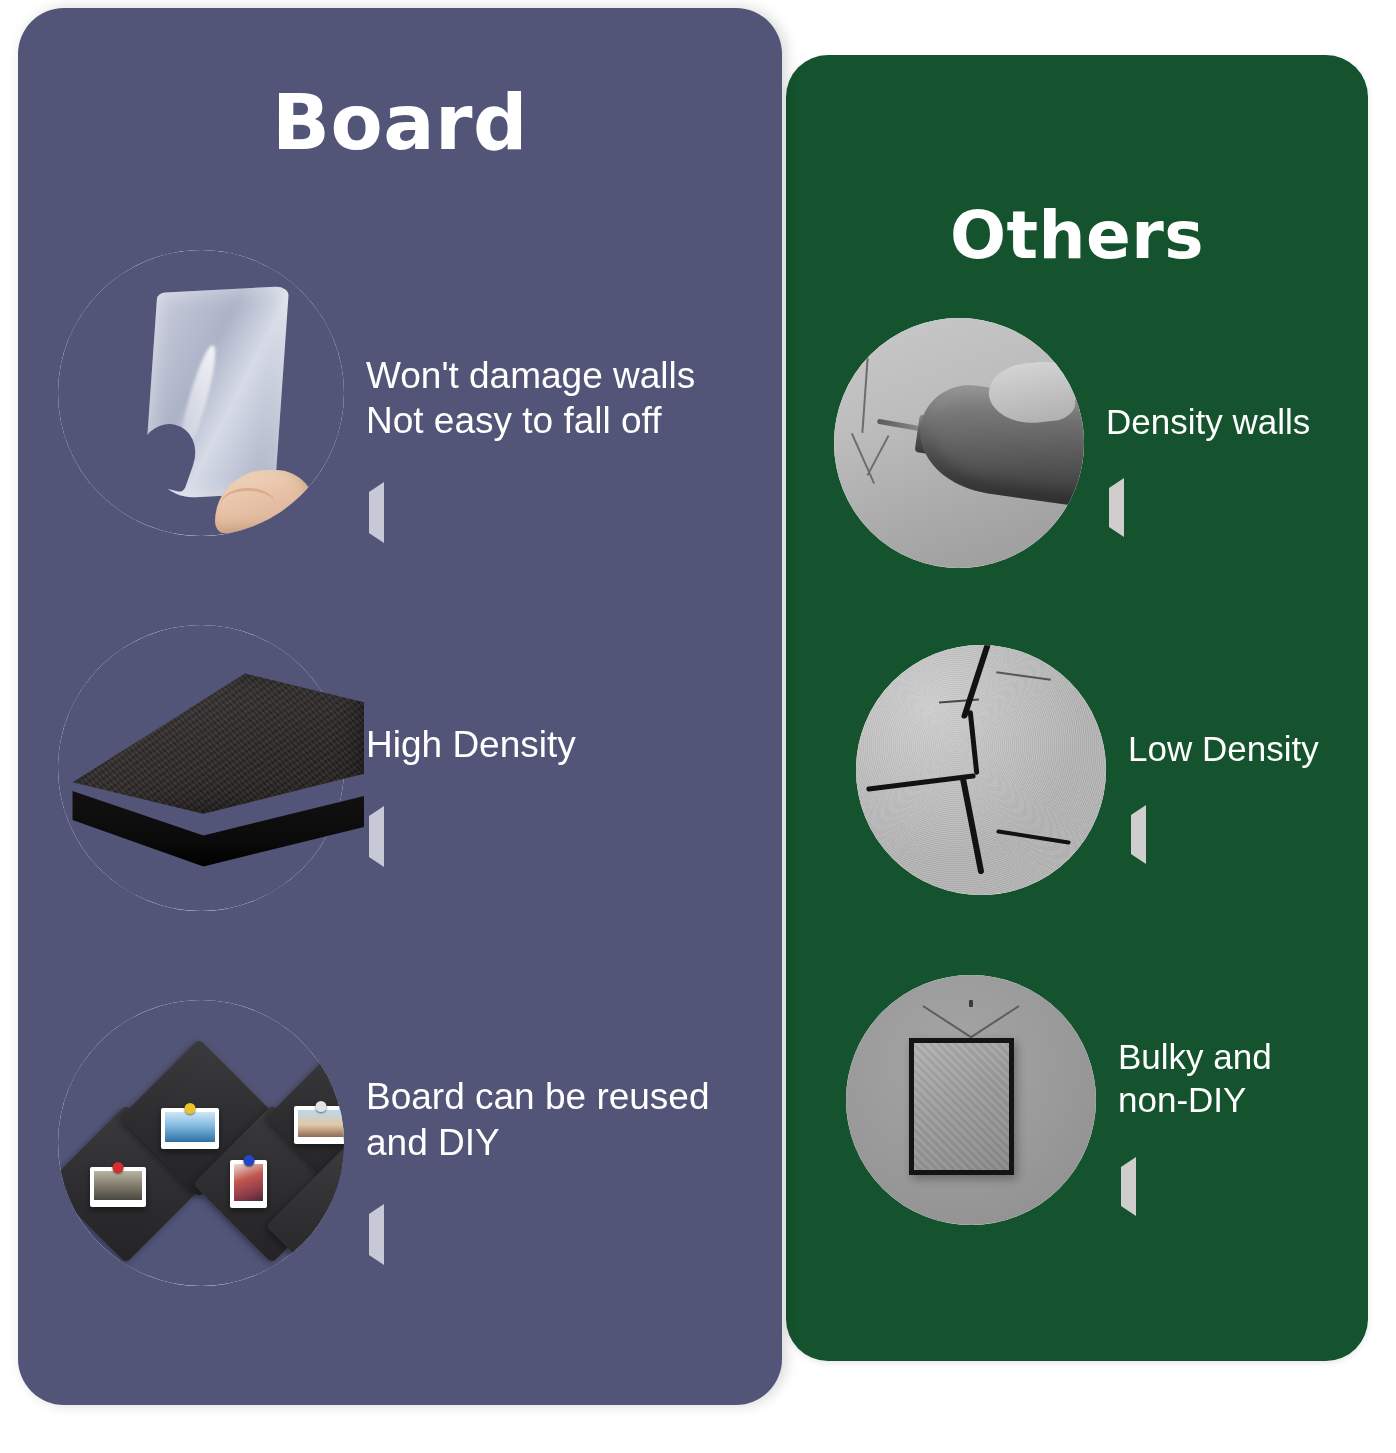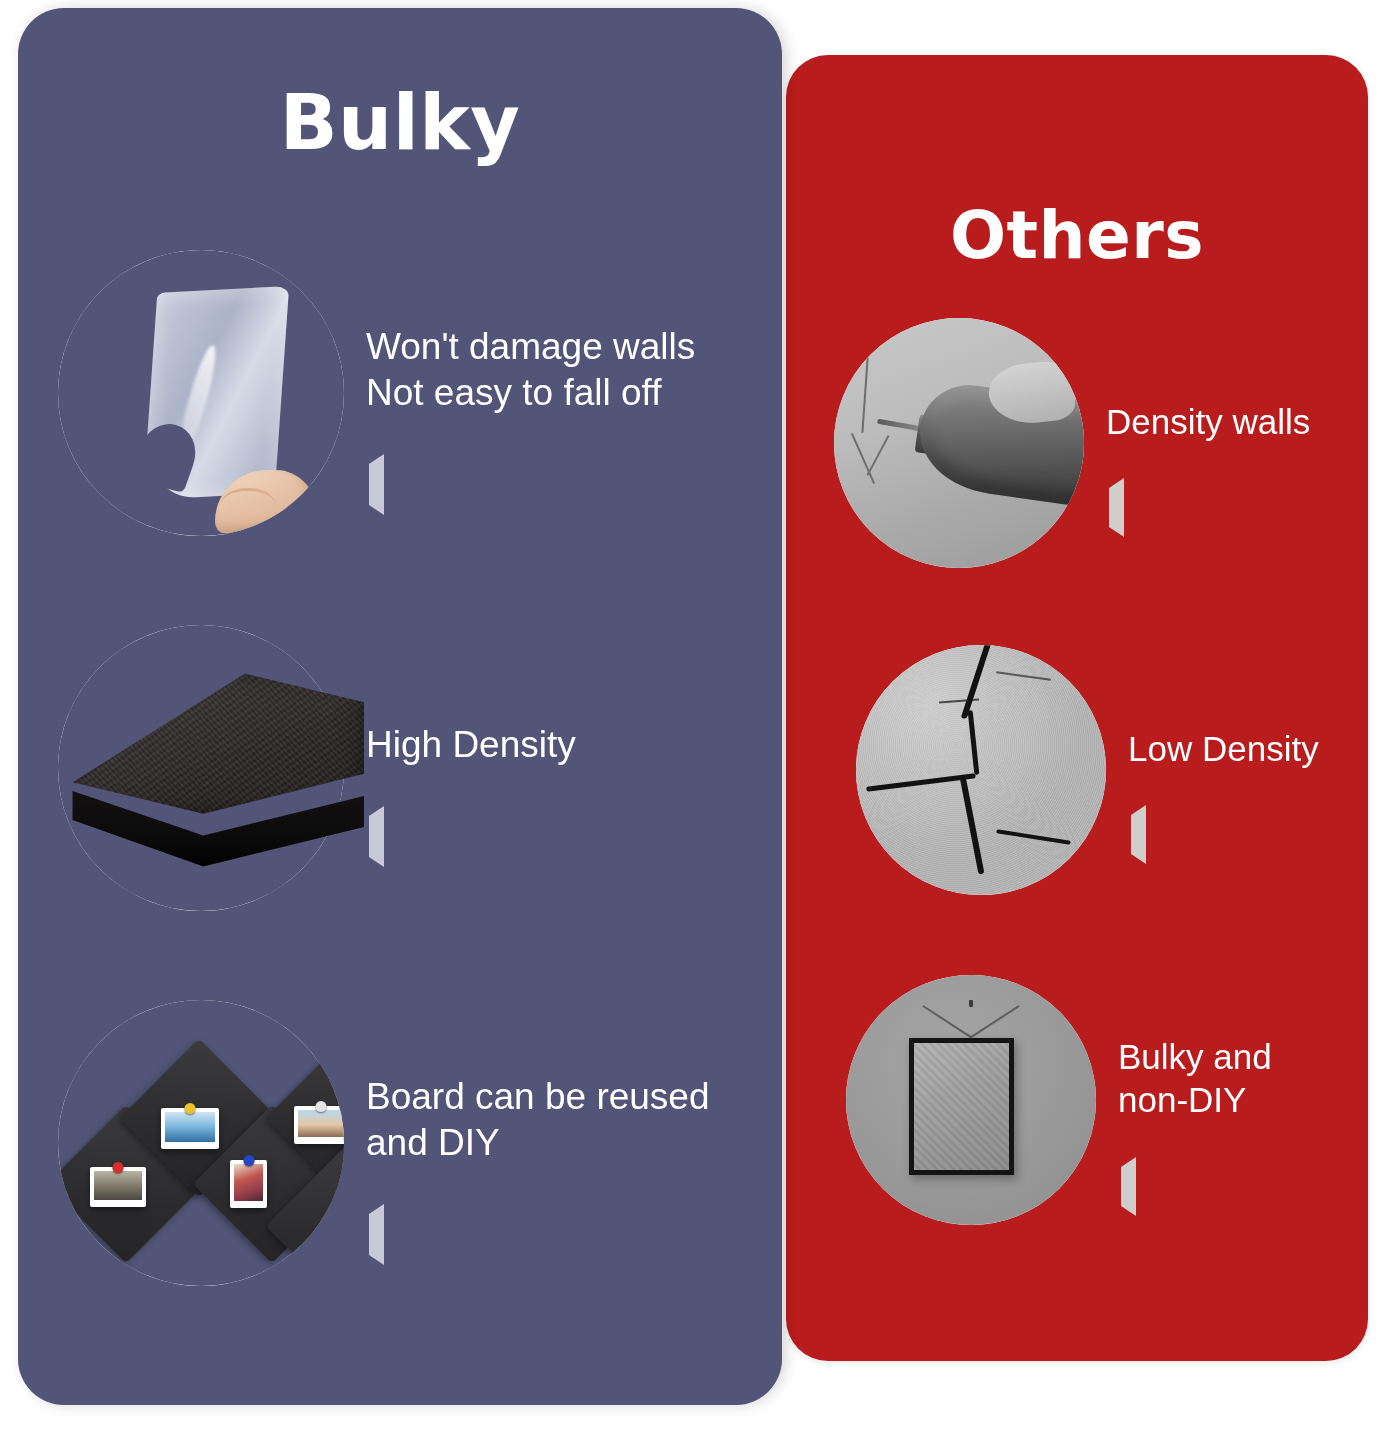--- a/index.html
+++ b/index.html
@@ -25,21 +25,21 @@
   .panel {
     position: absolute;
     box-sizing: border-box;
   }
 
   #panel-others {
     left: 786px;
     top: 55px;
     width: 582px;
     height: 1306px;
-    background: #b91c1c;
+    background: #14532d;
     border-radius: 42px;
     z-index: 1;
     box-shadow: 0 2px 6px rgba(0,0,0,0.10);
   }
 
   #panel-ours {
     left: 18px;
     top: 8px;
     width: 764px;
     height: 1397px;
@@ -474,23 +474,23 @@
       </div>
       <div class="row-text others-text">
         <span class="caption">Bulky and
 non-DIY</span>
         <span class="tri gray"></span>
       </div>
     </div>
   </div>
 
   <div class="panel" id="panel-ours">
-    <div class="panel-title" id="title-ours">Bulky</div>
-
-    <div class="row" id="row-ours-1" style="left:40px; top:242px;">
+    <div class="panel-title" id="title-ours">Board</div>
+
+    <div class="row" id="row-ours-1" style="left:40px; top:242px;align-items:flex-end;">
       <div class="media-circle ours-circle">
         <div class="art-strip">
           <div class="strip-sheet"></div>
           <div class="thumb"></div>
         </div>
       </div>
       <div class="row-text ours-text">
         <span class="caption">Won't damage walls
 Not easy to fall off</span>
         <span class="tri"></span>

